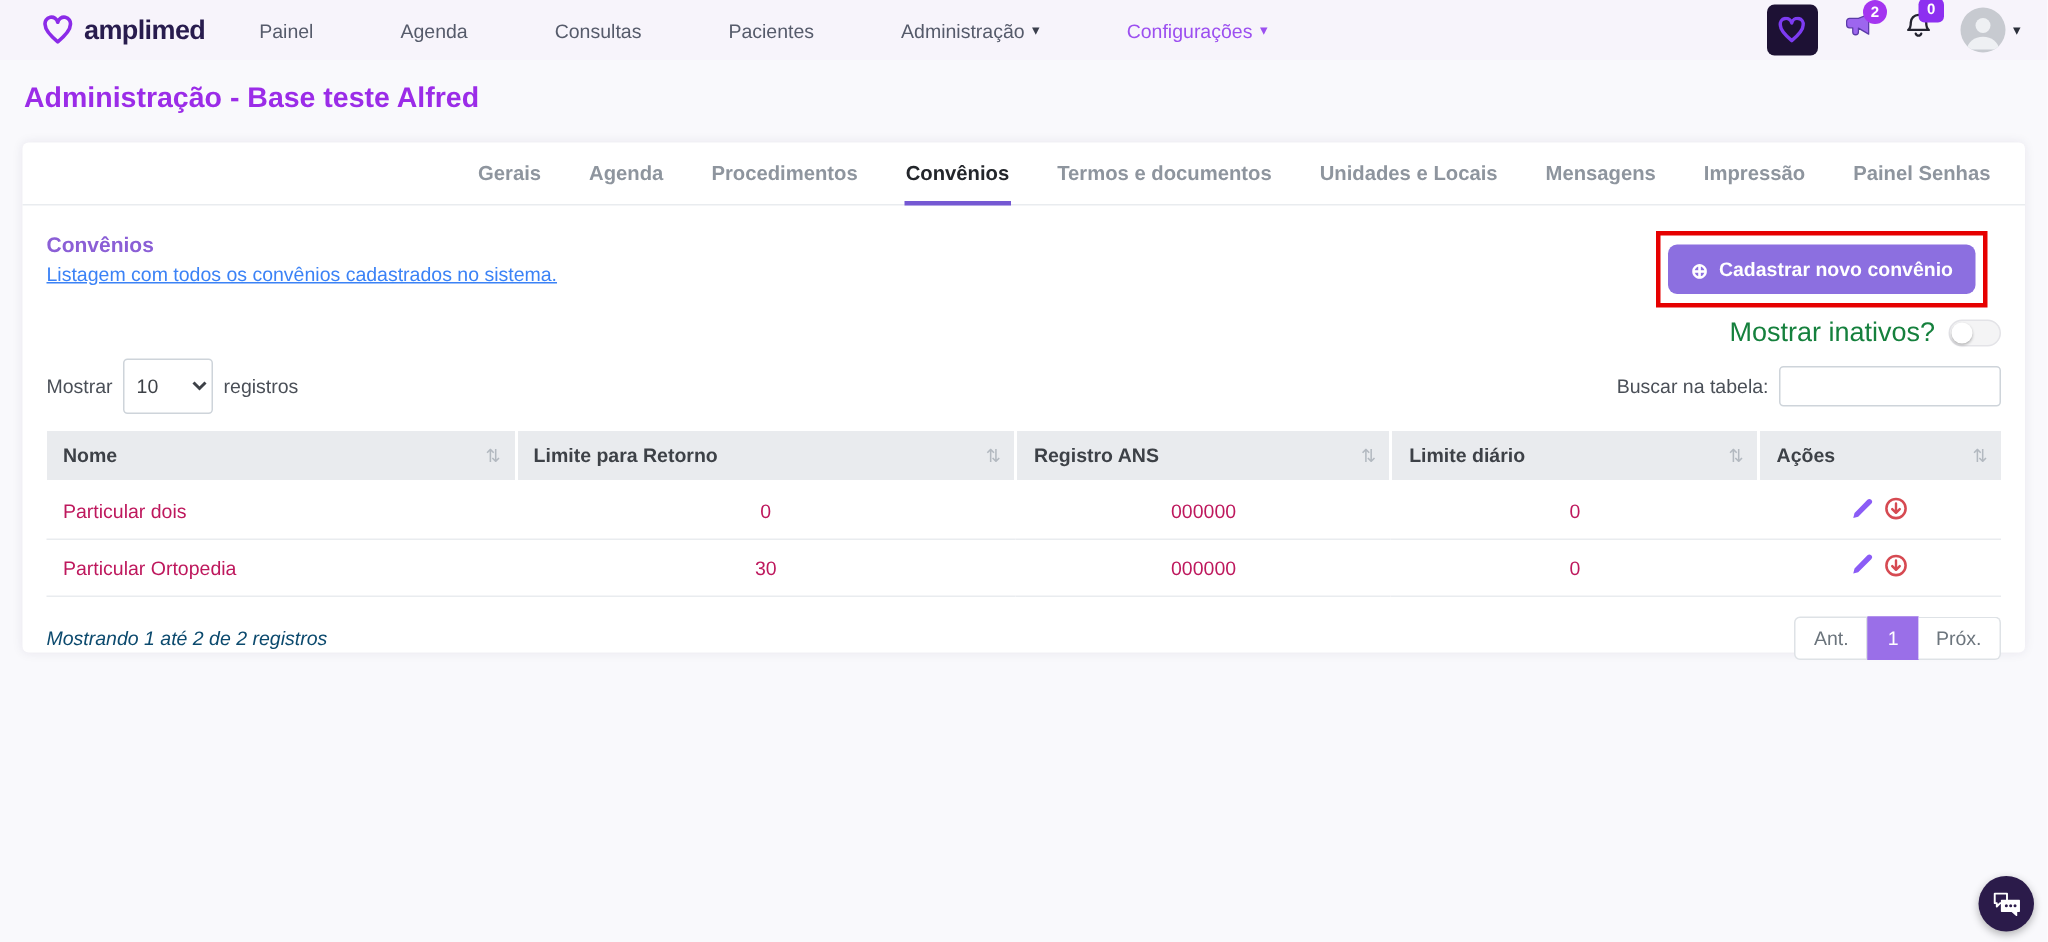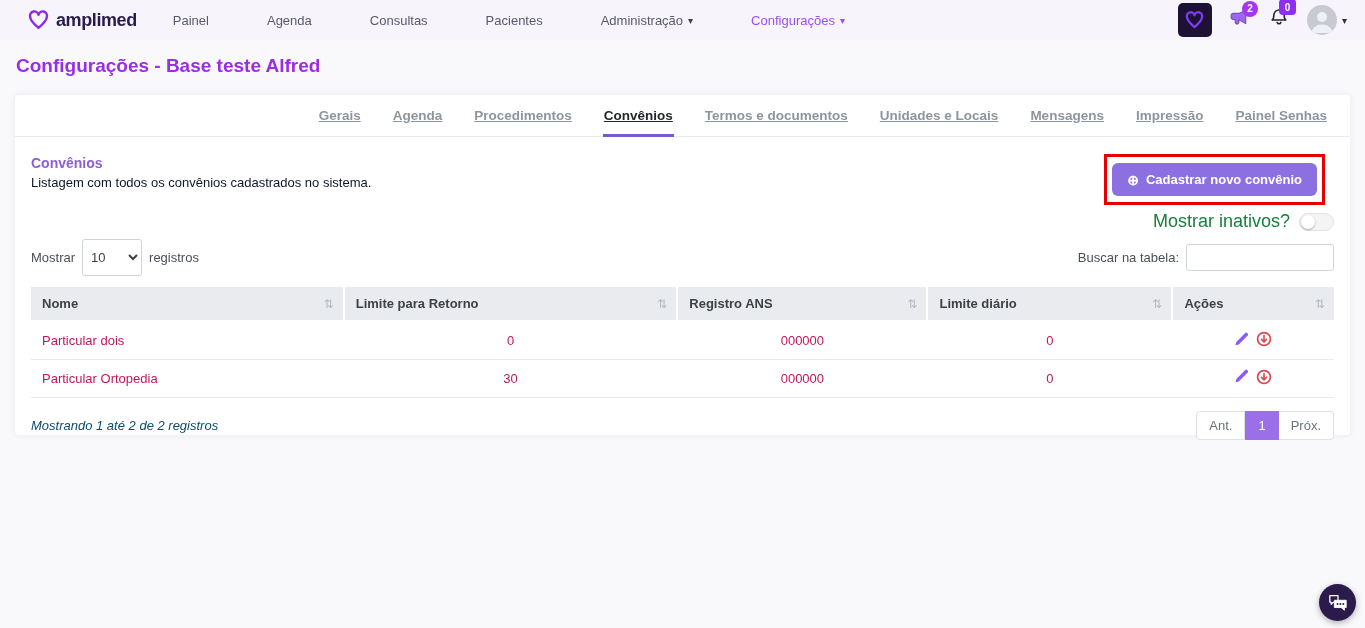--- a/index.html
+++ b/index.html
@@ -24,26 +24,26 @@
   .avatar { width:30px; height:30px; border-radius:50%; background:#c7cad0; overflow:hidden; display:flex; align-items:center; justify-content:center; }
   .avatar-caret { font-size:10px; color:#2b2f3a; }
 
   
   .page-title { margin:15px 16px 10px; font-size:19px; font-weight:600; color:#9b2ce8; }
 
   
   .card { position:absolute; left:15px; right:15px; top:95px; height:340px; background:#fff; border-radius:4px; box-shadow:0 0 7px rgba(40,30,80,0.08); }
 
   .tabs { display:flex; justify-content:flex-end; align-items:flex-end; gap:30px; padding:0 22px; border-bottom:1px solid #e9ecef; height:42px; }
-  .tab { font-size:13.5px; font-weight:600; color:#8e959e; padding:0 1px 11px; border-bottom:3px solid transparent; margin-bottom:-1px; cursor:pointer; white-space:nowrap;text-decoration:underline; }
+  .tab { font-size:13.5px; font-weight:600; color:#8e959e; padding:0 1px 11px; border-bottom:3px solid transparent; margin-bottom:-1px; cursor:pointer; white-space:nowrap; }
   .tab.active { color:#23262b; border-bottom-color:#7558d3; }
 
   .section-row { display:flex; justify-content:space-between; align-items:flex-start; padding:18px 16px 0; }
   .section-title { font-size:14px; font-weight:700; color:#8b5fd6; }
-  .section-sub { font-size:13px; color:#0f172a; margin-top:4px; }
+  .section-sub { font-size:13px; color:#3b82f6; margin-top:4px;text-decoration:underline; }
   .add-wrap { position:relative; margin:8px 17px 0 0; }
   .red-annotation { position:absolute; inset:-9px -8px; border:3px solid #e60000; pointer-events:none; }
   .add-btn { background:#8c6fe0; color:#fff; border:none; border-radius:6px; padding:9px 15px; font-size:13px; font-weight:600; font-family:inherit; display:flex; align-items:center; gap:7px; cursor:pointer; }
   .add-btn .plus-glyph { font-size:14px; line-height:1; }
 
   .inactive-row { display:flex; justify-content:flex-end; align-items:center; gap:9px; padding:15px 16px 0; }
   .inactive-label { font-size:18px; color:#15803d; }
   .toggle { width:35px; height:18px; border-radius:10px; background:#f4f4f5; border:1px solid #e3e3e7; position:relative; cursor:pointer; }
   .toggle-knob { position:absolute; left:1px; top:1px; width:14px; height:14px; border-radius:50%; background:#fff; box-shadow:0 1px 2px rgba(0,0,0,0.3); }
 
@@ -136,21 +136,21 @@
         <svg width="30" height="30" viewBox="0 0 30 30">
             <circle cx="15" cy="12" r="5" fill="#eef0f3"></circle>
             <path d="M4.5 28 a10.5 8.5 0 0 1 21 0 Z" fill="#eef0f3"></path>
           </svg>
       </div>
       <span class="avatar-caret">▾</span>
     </div>
   </div>
 </div>
 
-<div class="page-title">Configurações - Base teste Alfred</div>
+<div class="page-title">Administração - Base teste Alfred</div>
 
 <div class="card">
 
   <div class="tabs">
     <span class="tab">Gerais</span>
     <span class="tab">Agenda</span>
     <span class="tab">Procedimentos</span>
     <span class="tab active">Convênios</span>
     <span class="tab">Termos e documentos</span>
     <span class="tab">Unidades e Locais</span>

